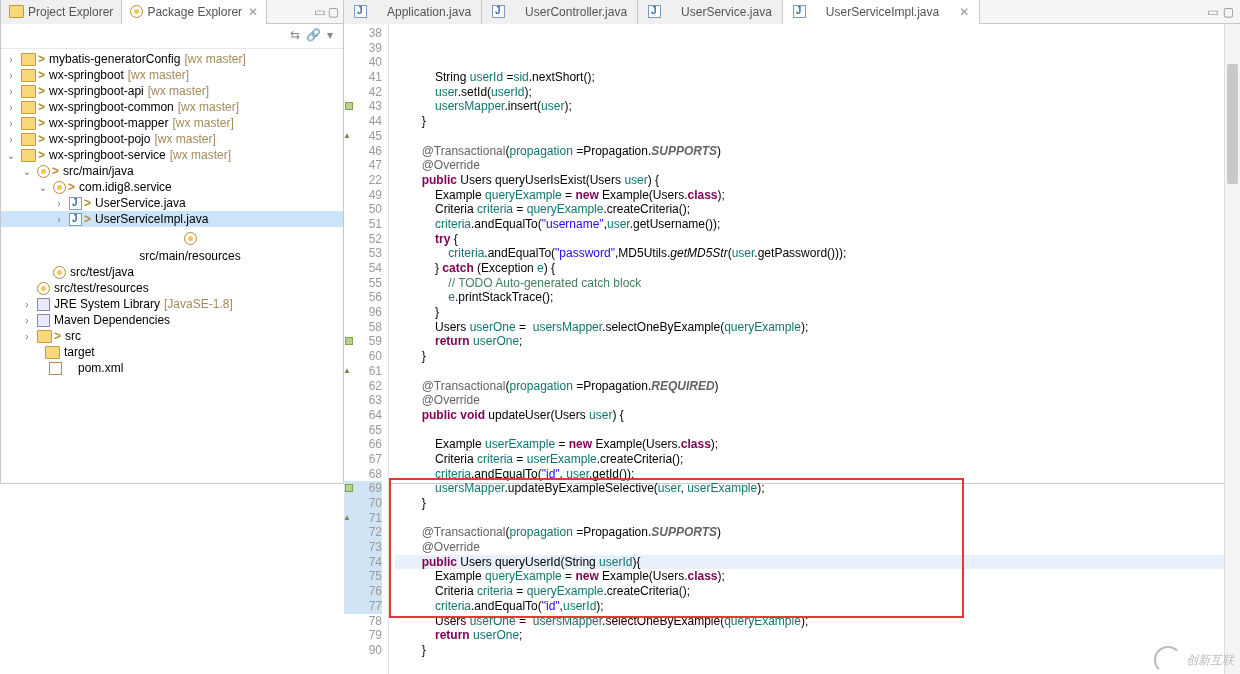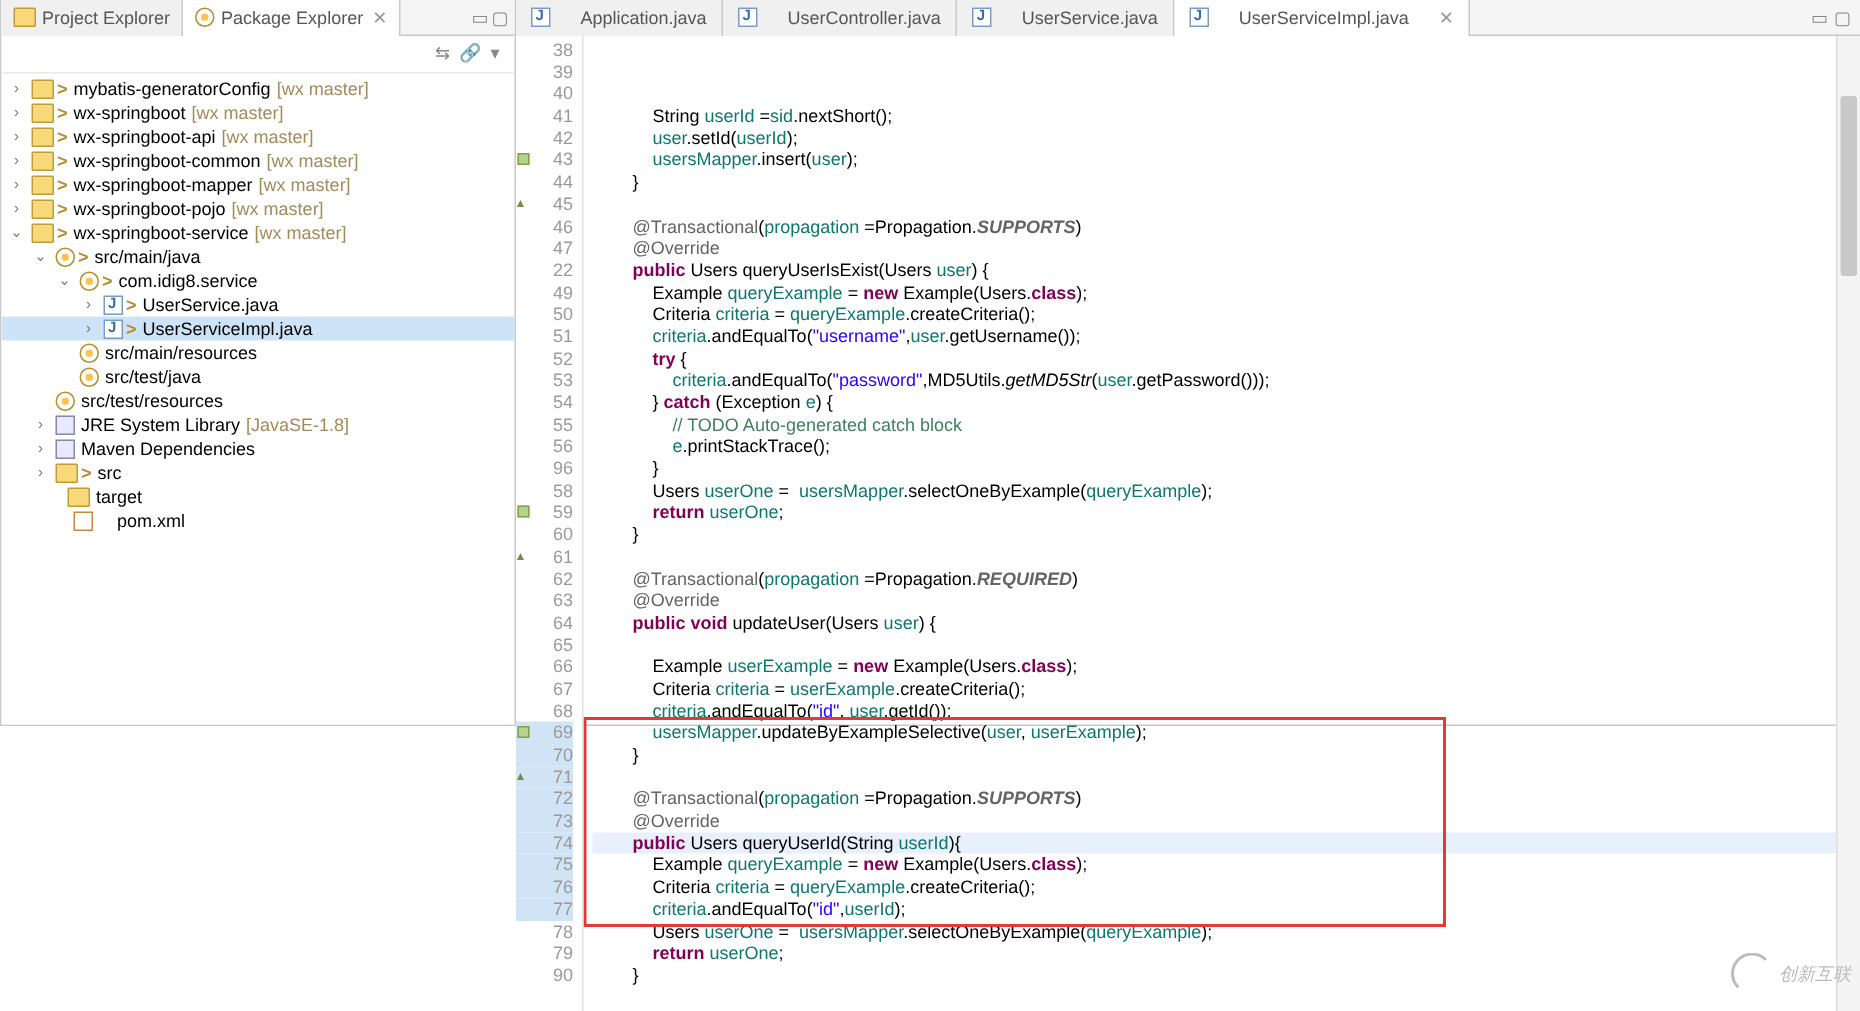--- a/index.html
+++ b/index.html
@@ -49,21 +49,21 @@
 .str { color:#2a00ff; }
 .fld { color:#0f766e; }
 .com { color:#3f7f5f; }
 .ann { color:#646464; }
 .ann-i { color:#646464; font-style:italic; font-weight:bold; }
 .static-i { font-style:italic; }
 .redbox { position:absolute; border:2px solid #e53935; pointer-events:none; }
 .scroll-v { width:16px; background:#f4f4f4; border-left:1px solid #ddd; position:relative;}
 .scroll-v .thumb{position:absolute;left:2px;right:2px;top:40px;height:120px;background:#c8c8c8;border-radius:2px;}
 .title-ctl{display:flex;gap:4px;padding:0 6px;color:#888;margin-left:auto;}
-.watermark { position:absolute; right:6px; bottom:11px; font-size:18px; color:#bbb; font-style:italic; display:flex; align-items:center; gap:4px;}
+.watermark { position:absolute; right:6px; bottom:0; font-size:18px; color:#bbb; font-style:italic; display:flex; align-items:center; gap:4px;}
 .watermark .logo-c{width:28px;height:28px;border:2px solid #bbb;border-radius:50%;border-right-color:transparent;border-bottom-color:transparent;}
 </style>
 </head>
 <body>
 
 <div class="ide">
 
   <div class="sidebar">
     <div class="sidebar-tabs">
       <div class="tab inactive">
@@ -153,21 +153,21 @@
           <span class="java-icon"></span>
           <span class="deco">&gt;</span>
           <span class="tree-label">UserService.java</span>
         </div>
         <div class="tree-item selected" style="padding-left: 52px;">
           <span class="twisty">›</span>
           <span class="java-icon"></span>
           <span class="deco">&gt;</span>
           <span class="tree-label">UserServiceImpl.java</span>
         </div>
-        <div class="tree-item" style="padding-left: 36px;">
+        <div class="tree-item" style="padding-left: 36px; flex-direction: column;">
           <span class="twisty"></span>
           <span class="pkg-icon"></span>
           <span class="tree-label">src/main/resources</span>
         </div>
         <div class="tree-item" style="padding-left: 36px;">
           <span class="twisty"></span>
           <span class="pkg-icon"></span>
           <span class="tree-label">src/test/java</span>
         </div>
         <div class="tree-item" style="padding-left: 20px;">

